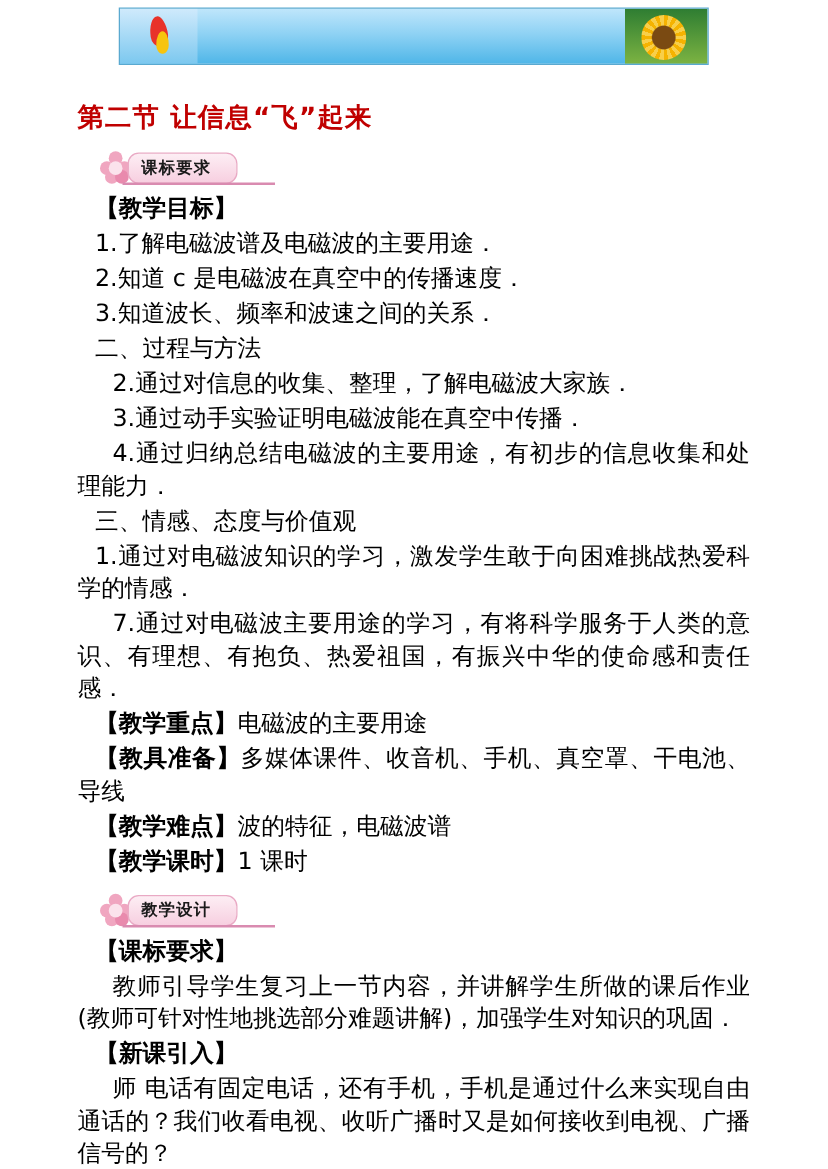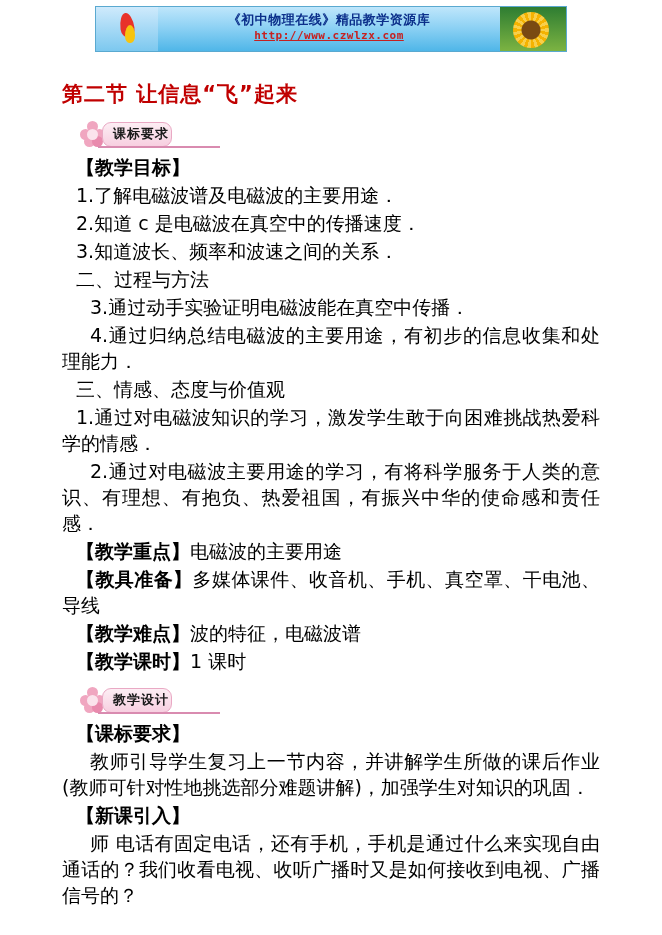--- a/index.html
+++ b/index.html
@@ -150,21 +150,21 @@
   }
   .sec-flower i:nth-child(1){ left: 7px; top: 0; }
   .sec-flower i:nth-child(2){ left: 0;  top: 8px; }
   .sec-flower i:nth-child(3){ left: 14px; top: 8px; }
   .sec-flower i:nth-child(4){ left: 4px; top: 15px; }
   .sec-flower i:nth-child(5){ left: 12px; top: 15px; background:#e98aad; }
   .sec-flower i:nth-child(6){ left: 7px; top: 8px; background:#fbe3ec; }
   .sec-label {
     position: absolute;
     left: 22px; top: 2px;
-    padding: 2px 2px 3px 10px;
+    padding: 2px 20px 3px 10px;
     font-size: 13px;
     font-weight: bold;
     color: #1a1a1a;
     background: linear-gradient(180deg,#fdeef4 0%, #f7cfe0 100%);
     border: 1px solid #e9a9c4;
     border-radius: 9px;
     letter-spacing: 1px;
     white-space: nowrap;
   }
   .sec-underline {
@@ -190,24 +190,20 @@
 </style>
 </head>
 <body>
 
 <div class="page">
 
   <div class="banner">
     <div class="banner-left">
       <div class="flame"></div>
     </div>
-    <div class="banner-text">
-      <div class="banner-title">《初中物理在线》精品教学资源库</div>
-      <div class="banner-url">http://www.czwlzx.com</div>
-    </div>
     <div class="sunflower">
       <div class="sun-petals"></div>
     </div>
   </div>
 
   <div class="doc">
 
     <div class="doc-title">第二节 让信息“飞”起来</div>
 
     <div class="sec-head">
@@ -221,25 +217,26 @@
       </div>
       <div class="sec-label">课标要求</div>
       <div class="sec-underline"></div>
     </div>
 
     <p class="ind1"><span class="bold">【教学目标】</span></p>
     <p class="ind1">1.了解电磁波谱及电磁波的主要用途．</p>
     <p class="ind1">2.知道 c 是电磁波在真空中的传播速度．</p>
     <p class="ind1">3.知道波长、频率和波速之间的关系．</p>
     <p class="ind1">二、过程与方法</p>
+    <p class="ind2">2.通过对信息的收集、整理，了解电磁波大家族．</p>
     <p class="ind2">3.通过动手实验证明电磁波能在真空中传播．</p>
     <p class="ind2">4.通过归纳总结电磁波的主要用途，有初步的信息收集和处理能力．</p>
     <p class="ind1">三、情感、态度与价值观</p>
     <p class="ind1">1.通过对电磁波知识的学习，激发学生敢于向困难挑战热爱科学的情感．</p>
-    <p class="ind2">2.通过对电磁波主要用途的学习，有将科学服务于人类的意识、有理想、有抱负、热爱祖国，有振兴中华的使命感和责任感．</p>
+    <p class="ind2">7.通过对电磁波主要用途的学习，有将科学服务于人类的意识、有理想、有抱负、热爱祖国，有振兴中华的使命感和责任感．</p>
 
     <p class="ind1"><span class="bold">【教学重点】</span><span>电磁波的主要用途</span></p>
     <p class="ind1"><span class="bold">【教具准备】</span><span>多媒体课件、收音机、手机、真空罩、干电池、导线</span></p>
     <p class="ind1"><span class="bold">【教学难点】</span><span>波的特征，电磁波谱</span></p>
     <p class="ind1"><span class="bold">【教学课时】</span><span>1 课时</span></p>
 
     <div class="sec-head">
       <div class="sec-flower">
         <i></i>
           <i></i>

